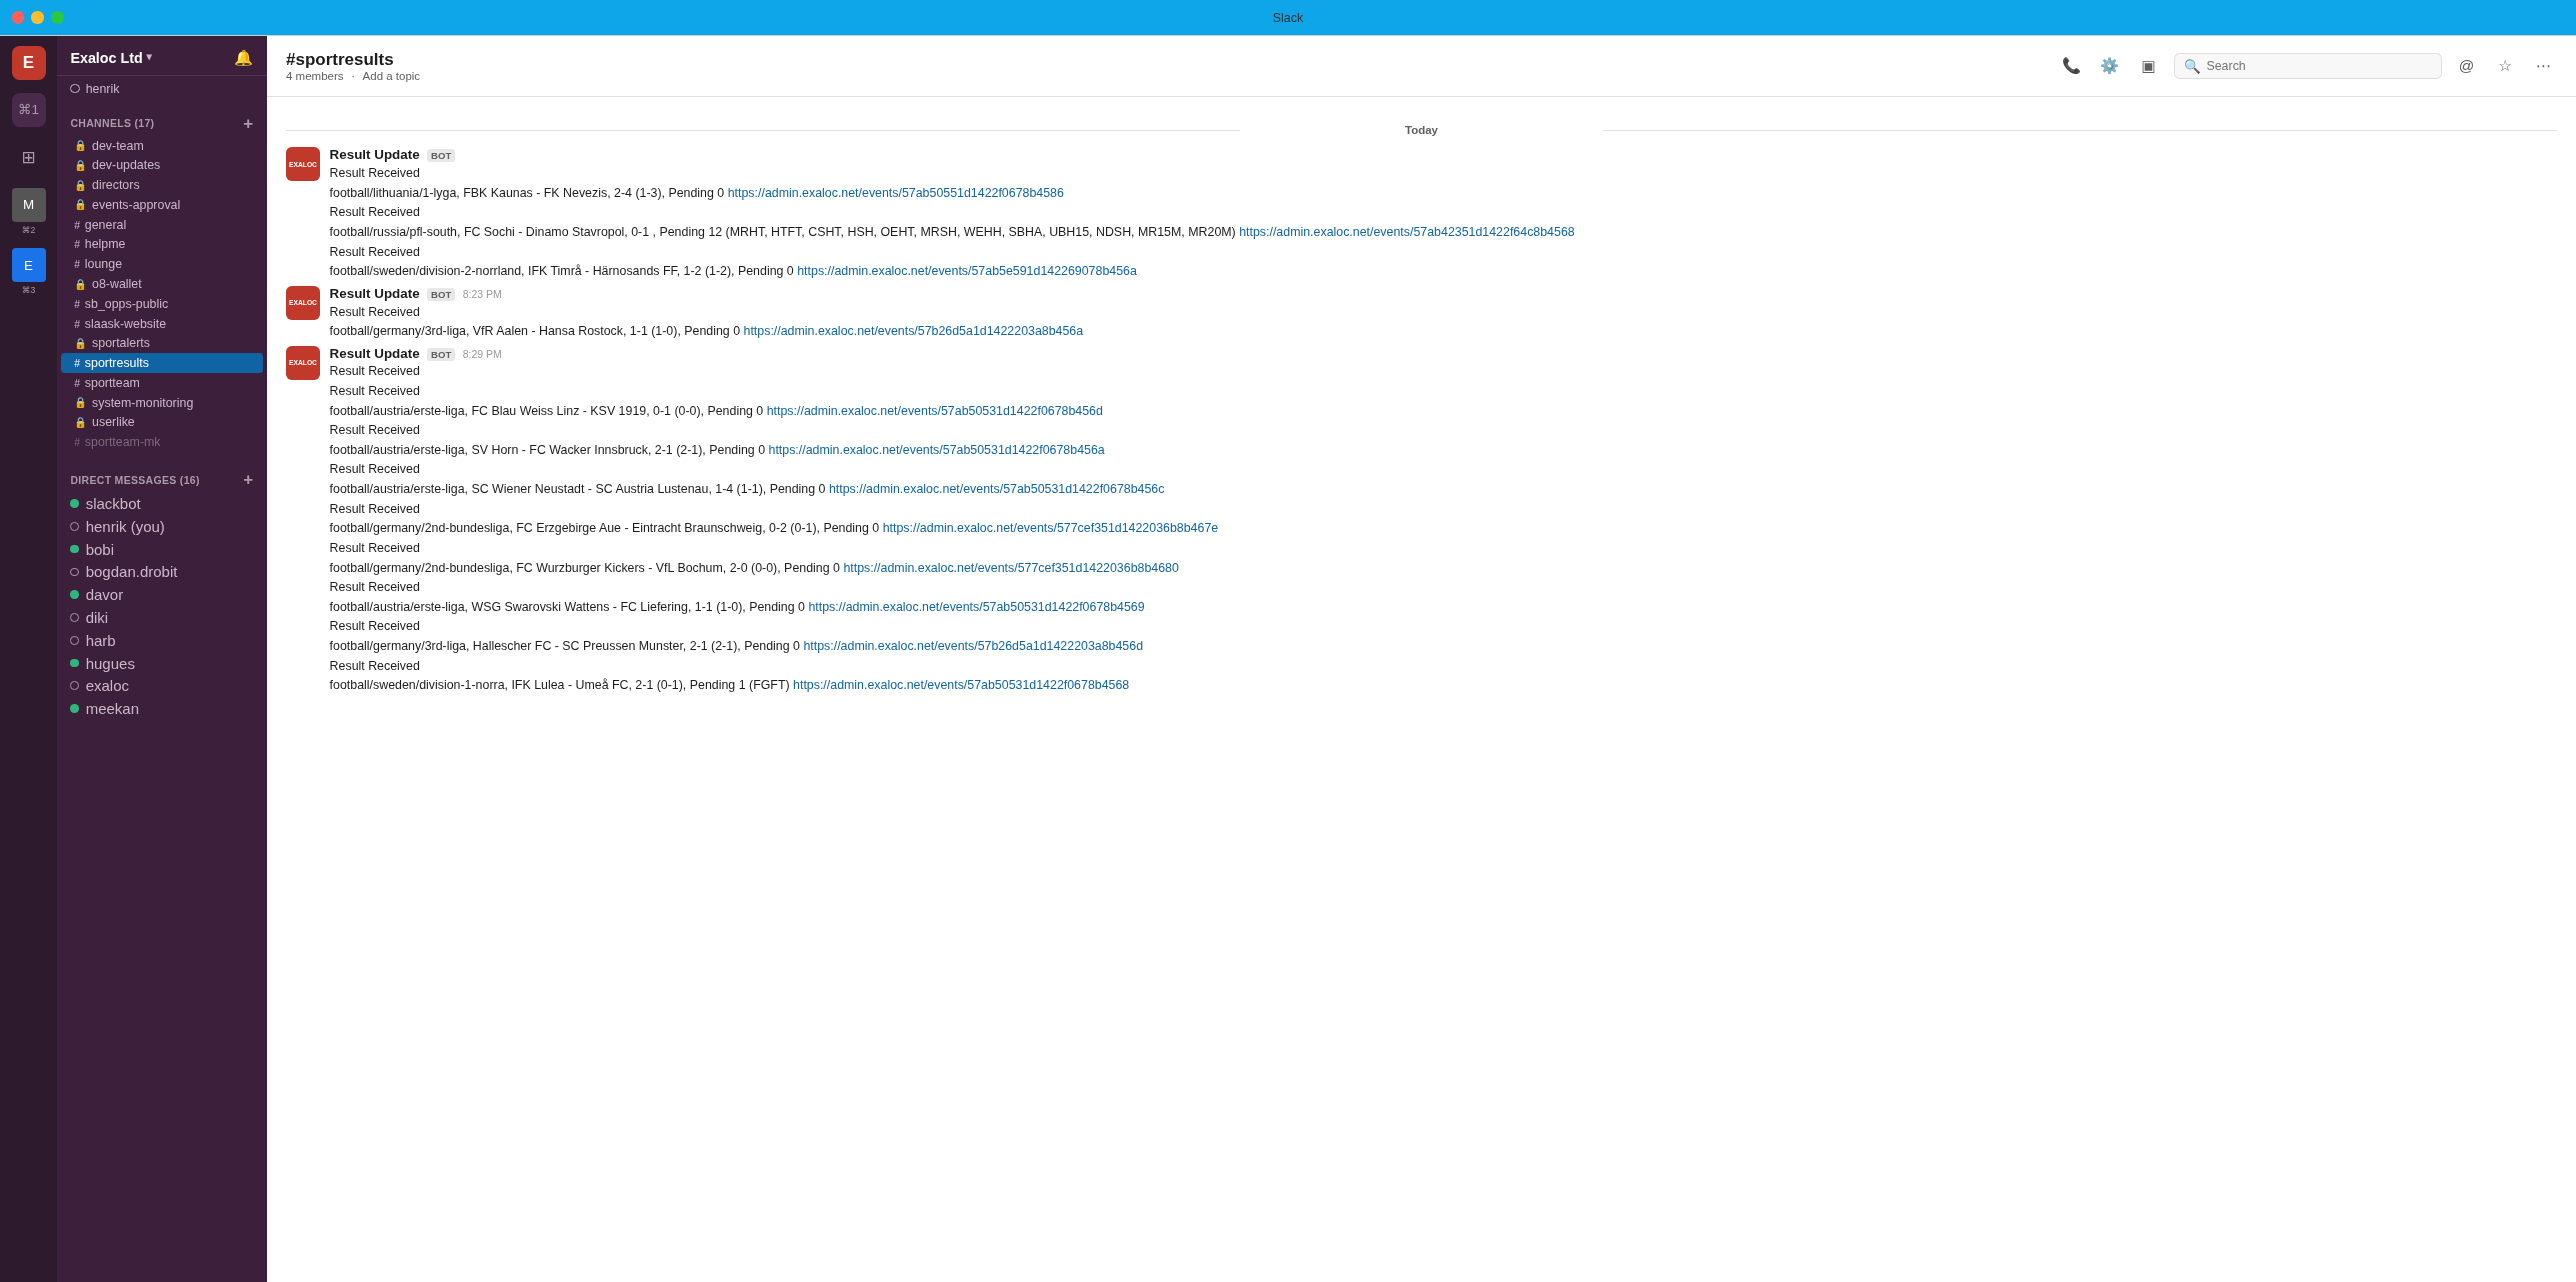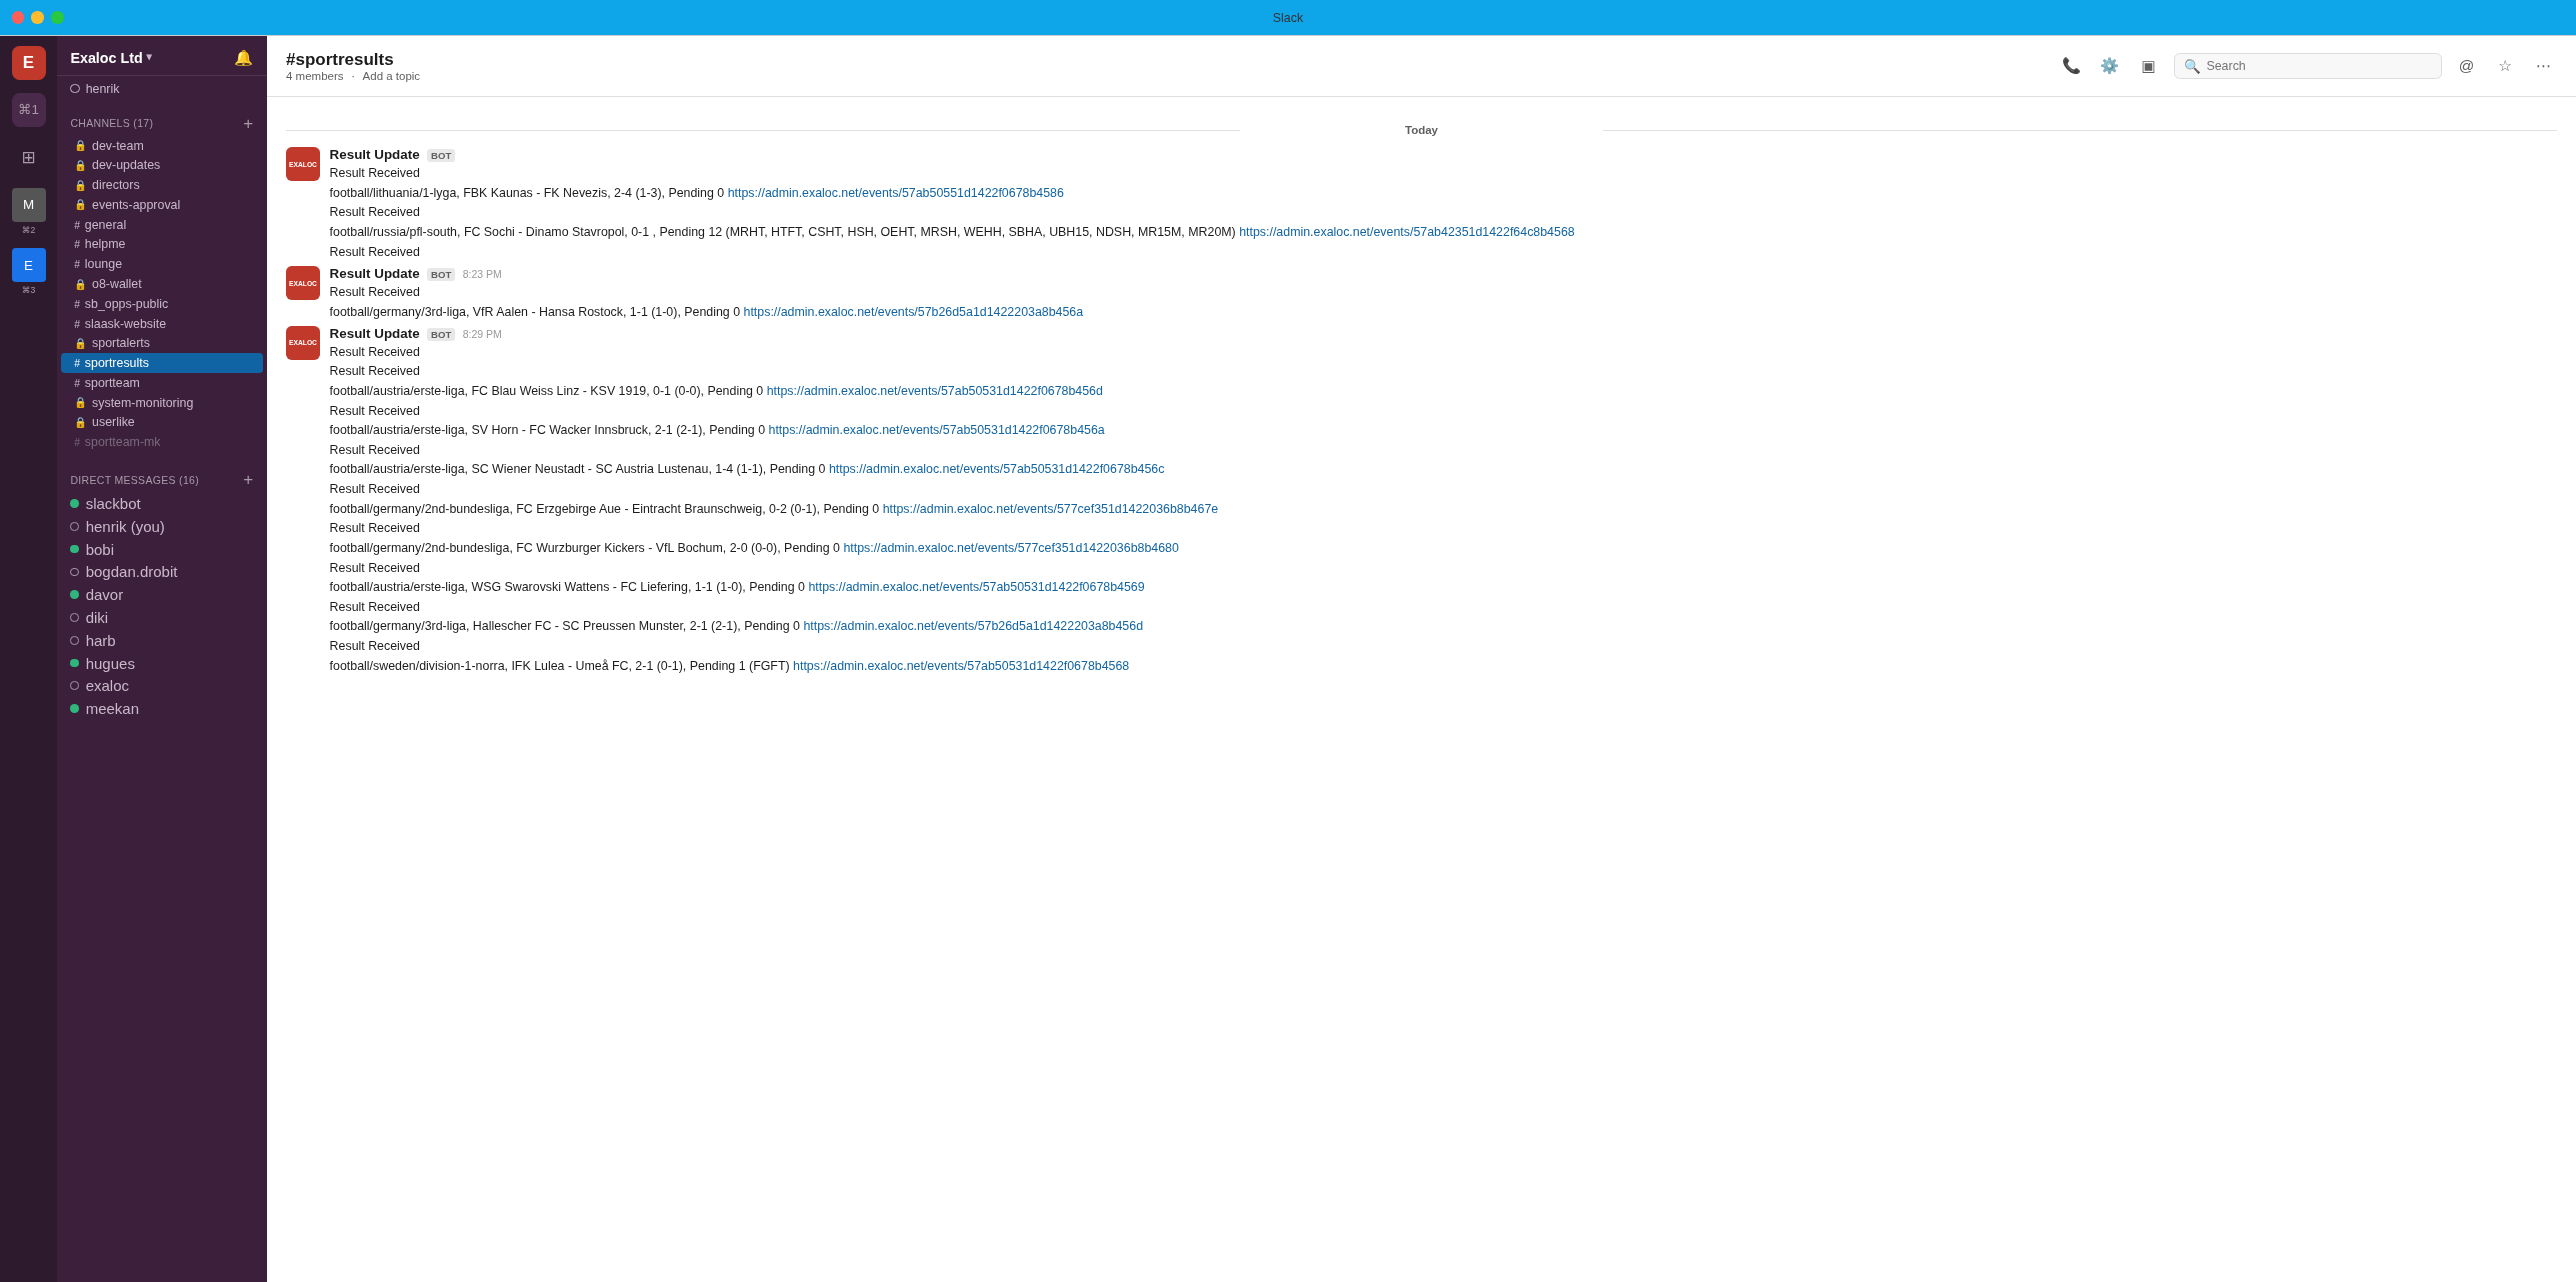--- a/index.html
+++ b/index.html
@@ -61,21 +61,21 @@
 
     
     .ws-icon {
       width: 34px; height: 34px; background: #c0392b; border-radius: 7.6px;
       display: flex; align-items: center; justify-content: center;
       color: #fff; font-weight: 900; font-size: 17px;
       flex-shrink: 0;
     }
 
     .section-label {
-      font-size: 10.5px; font-weight: 400; color: #a89aa8;
+      font-size: 10.5px; font-weight: 700; color: #a89aa8;
       padding: 9.6px 13.4px 3.8px;
       display: flex; align-items: center; justify-content: space-between;
       letter-spacing: 0.03em;
     }
     .section-add { font-size: 17px; cursor: pointer; color: #a89aa8; line-height: 1; }
 
     .channel-item {
       padding: 2.9px 13.4px;
       font-size: 12.4px;
       color: #c9b8c9;
@@ -416,20 +416,21 @@
           <div class="msg-content">
             <div class="msg-header">
               <span class="msg-sender">Result Update</span>
               <span class="msg-bot-badge">BOT</span>
             </div>
             <div class="msg-line">Result Received</div>
             <div class="msg-line">football/lithuania/1-lyga, FBK Kaunas - FK Nevezis, 2-4 (1-3), Pending 0 <a class="msg-link" href="#">https://admin.exaloc.net/events/57ab50551d1422f0678b4586</a></div>
             <div class="msg-line">Result Received</div>
             <div class="msg-line">football/russia/pfl-south, FC Sochi - Dinamo Stavropol, 0-1 , Pending 12 (MRHT, HTFT, CSHT, HSH, OEHT, MRSH, WEHH, SBHA, UBH15, NDSH, MR15M, MR20M) <a class="msg-link" href="#">https://admin.exaloc.net/events/57ab42351d1422f64c8b4568</a></div>
             <div class="msg-line">Result Received</div>
+            <div class="msg-line">football/sweden/division-2-norrland, IFK Timrå - Härnosands FF, 1-2 (1-2), Pending 0 <a class="msg-link" href="#">https://admin.exaloc.net/events/57ab5e591d142269078b456a</a></div>
           </div>
         </div>
         <div class="message-group">
           <div class="avatar-col">
             <div class="avatar-img" style="background: rgb(192, 57, 43); border-radius: 5.7px; font-size: 6.7px; font-weight: 900; letter-spacing: 0px; padding: 1.9px; text-align: center;">EXALOC</div>
           </div>
           <div class="msg-content">
             <div class="msg-header">
               <span class="msg-sender">Result Update</span>
               <span class="msg-bot-badge">BOT</span>

